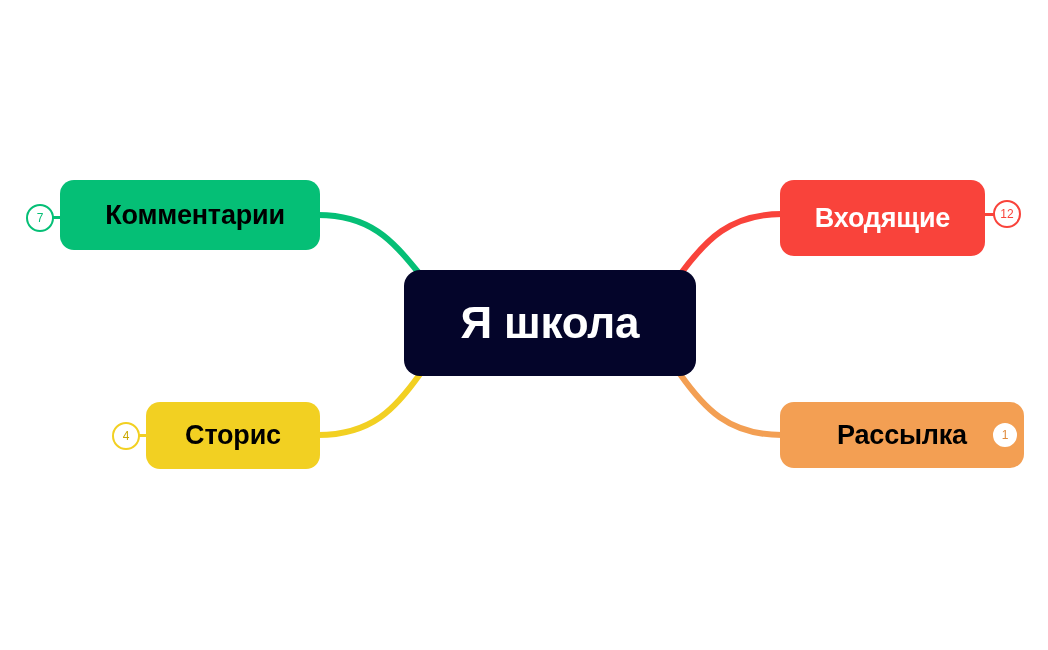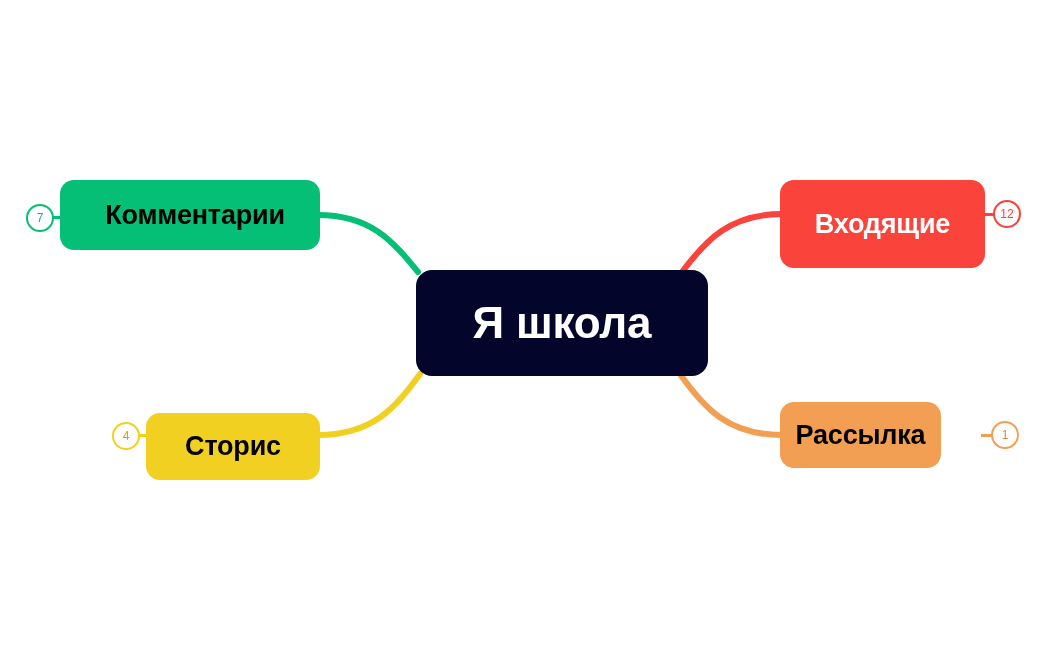--- a/index.html
+++ b/index.html
@@ -39,21 +39,20 @@
   }
   
   #node-center {
     left: 404px;
     top: 270px;
     width: 292px;
     height: 106px;
     background: #04052a;
     border-radius: 16px;
     z-index: 5;
-    margin-left: 12px;
   }
   #node-center .node-label {
     color: #ffffff;
     font-size: 44px;
     font-weight: 700;
   }
   
   #node-comments {
     left: 60px;
     top: 180px;
@@ -63,48 +62,48 @@
     z-index: 4;
     padding-left: 10px;
   }
   #node-comments .node-label {
     color: #000000;
     font-size: 27px;
     font-weight: 700;
   }
   #node-stories {
     left: 146px;
-    top: 413px;
+    top: 402px;
     width: 174px;
     height: 67px;
     background: #f2d022;
     z-index: 4;
   }
   #node-stories .node-label {
     color: #000000;
     font-size: 27px;
     font-weight: 700;
   }
   #node-inbox {
     left: 780px;
     top: 180px;
     width: 205px;
-    height: 88px;
+    height: 76px;
     background: #f9433b;
     z-index: 4;
   }
   #node-inbox .node-label {
     color: #ffffff;
     font-size: 27px;
     font-weight: 700;
   }
   #node-newsletter {
     left: 780px;
     top: 402px;
-    width: 161px;
+    width: 244px;
     height: 66px;
     background: #f39f53;
     z-index: 4;
   }
   #node-newsletter .node-label {
     color: #000000;
     font-size: 27px;
     font-weight: 700;
   }
   

